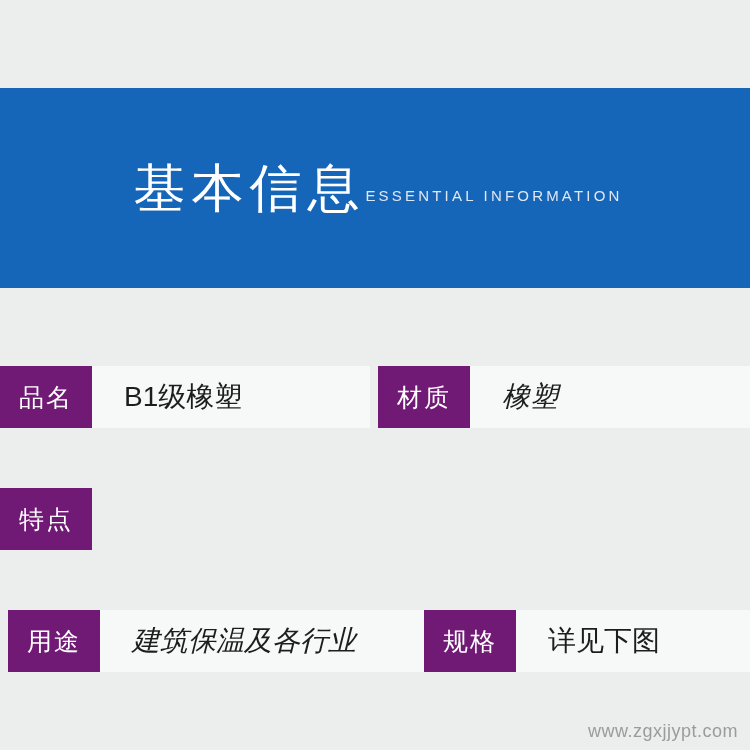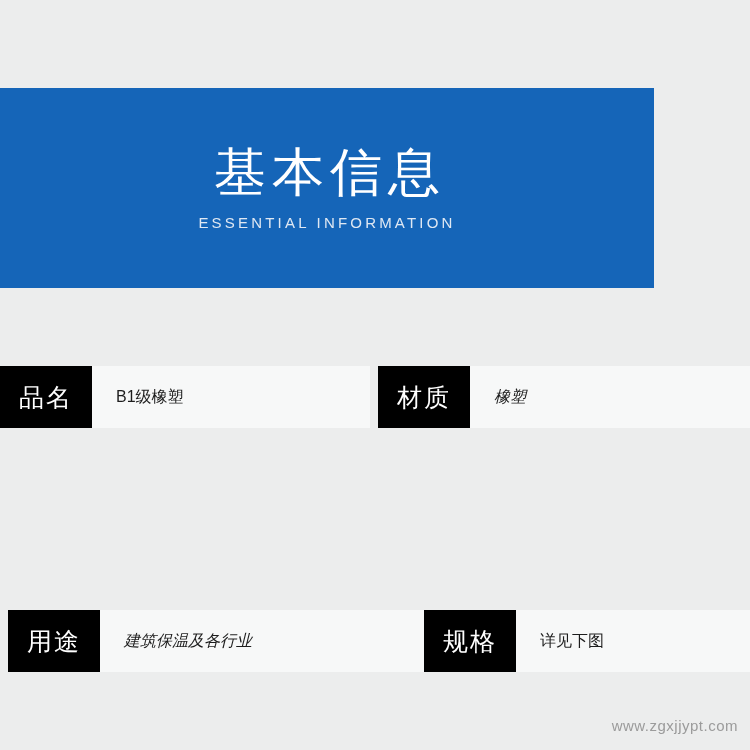--- a/index.html
+++ b/index.html
@@ -18,25 +18,25 @@
     width: 750px;
     height: 750px;
     background: #eceded;
   }
 
   
   .banner {
     position: absolute;
     left: 0;
     top: 88px;
-    width: 654px;
+    width: 750px;
     height: 200px;
     background: #1565b8;
     display: flex;
-    flex-direction: column;
+    flex-direction: row;
     align-items: center;
     justify-content: center;
   }
   .banner-title {
     color: #ffffff;
     font-size: 52px;
     letter-spacing: 6px;
     line-height: 1.05;
     font-weight: normal;
     text-align: center;
@@ -65,54 +65,54 @@
     margin-bottom: 60px;
   }
   .row:last-child {
     margin-bottom: 0;
   }
   .cell {
     display: flex;
     align-items: stretch;
   }
   .label {
-    background: #000000;
+    background: #701a75;
     color: #ffffff;
     font-size: 25px;
     letter-spacing: 2px;
     display: flex;
     align-items: center;
     justify-content: center;
     width: 92px;
     box-sizing: border-box;
   }
   .value {
     background: #f7f8f8;
     color: #1d1d1d;
-    font-size: 16px;
+    font-size: 28px;
     display: flex;
     align-items: center;
-    padding-left: 24px;
+    padding-left: 32px;
     box-sizing: border-box;
   }
   
   .grp-left .label { width: 92px; }
   .grp-left .value { width: 278px; }
   
   .grp-right { margin-left: 8px; }
   .grp-right .label { width: 92px; }
   .grp-right .value { width: 324px; font-style: italic; }
 
   
   .watermark {
     position: absolute;
     right: 12px;
-    bottom: 16px;
+    bottom: 8px;
     color: #9b9b9b;
-    font-size: 15px;
+    font-size: 18px;
     letter-spacing: 0.5px;
     font-family: "Liberation Sans", sans-serif;
   }
 </style>
 </head>
 <body>
 
 <div class="page">
 
   <div class="banner">
@@ -128,20 +128,21 @@
         <div class="value">B1级橡塑</div>
       </div>
       <div class="cell grp-right">
         <div class="label">材质</div>
         <div class="value">橡塑</div>
       </div>
     </div>
 
     <div class="row">
       <div class="cell grp-left">
+        <div class="label">特点</div>
       </div>
     </div>
 
     <div class="row">
       <div class="cell grp-right">
         <div class="label">用途</div>
         <div class="value">建筑保温及各行业</div>
       </div>
       <div class="cell grp-left">
         <div class="label">规格</div>

